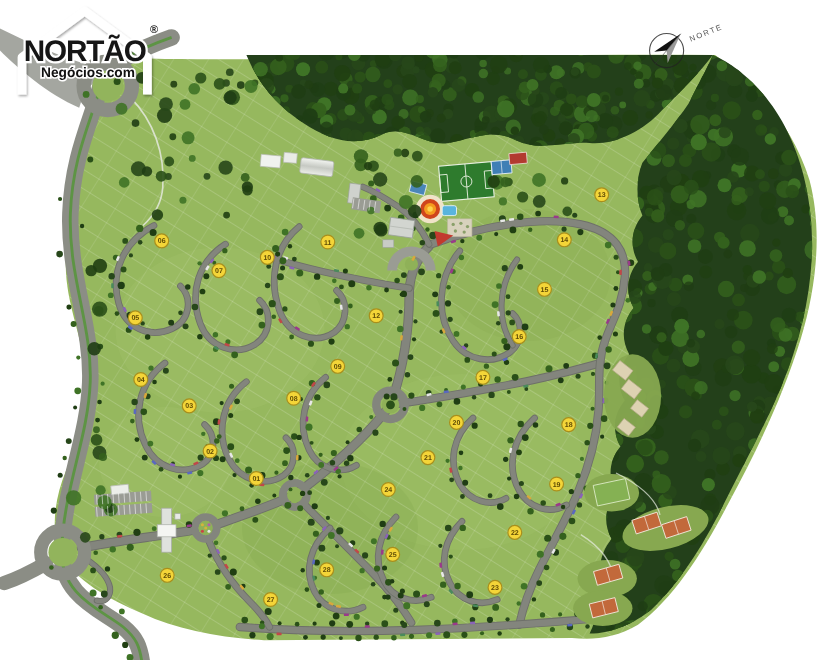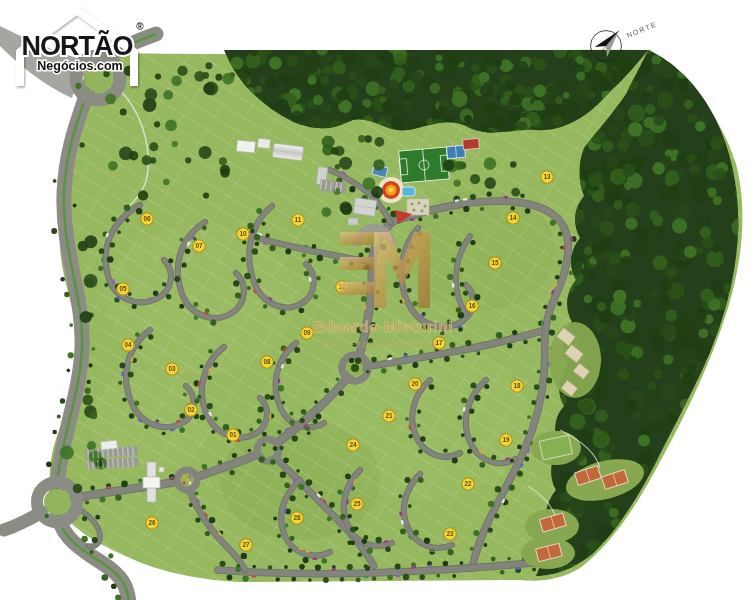--- a/index.html
+++ b/index.html
@@ -1878,33 +1878,14 @@
     <circle cx="26" cy="28" r="15.5" fill="none" stroke="#222222" stroke-width="1" opacity="0.8"></circle>
     <g transform="rotate(40 26 28)">
       <polygon points="26,8 18,36 26,28" fill="#111111"></polygon>
       <polygon points="26,8 34,36 26,28" fill="#9a9a9a"></polygon>
       <line x1="26" y1="8" x2="26" y2="44" stroke="#333333" stroke-width="0.5"></line>
     </g>
     <text x="48" y="20" font-size="7" letter-spacing="1.5" fill="#555555" transform="rotate(-22 48 20)">NORTE</text>
   </svg>
 </div>
 
-<div id="watermark" class="overlay">
-  <svg width="190" height="132" viewBox="0 0 190 132">
-    <defs>
-      <linearGradient id="goldGrad" x1="0" y1="0" x2="1" y2="1">
-        <stop offset="0" stop-color="#e0c389"></stop>
-            <stop offset="0.5" stop-color="#c2954a"></stop>
-            <stop offset="1" stop-color="#9c7435"></stop>
-      </linearGradient>
-    </defs>
-    <g transform="translate(52,4)" fill="url(#goldGrad)" opacity="0.85">
-      <rect x="0" y="2" width="46" height="13"></rect>
-      <rect x="0" y="27" width="40" height="13"></rect>
-      <rect x="0" y="52" width="46" height="13"></rect>
-      <polygon points="34,2 50,2 62,32 74,2 90,2 90,78 78,78 78,26 62,56 46,26 46,78 34,78"></polygon>
-    </g>
-    <text x="95" y="106" text-anchor="middle" font-size="15.5" font-weight="600" letter-spacing="0.5" fill="#c8a45c" stroke="#f2e8d0" stroke-width="0.5" style="paint-order:stroke" opacity="0.95">Eduardo Misturini</text>
-    <text x="95" y="121" text-anchor="middle" font-size="8.5" letter-spacing="2" fill="#c8a45c" opacity="0.9">Corretor de Imóveis</text>
-  </svg>
-</div>
 
 </div>
 
 </body></html>

